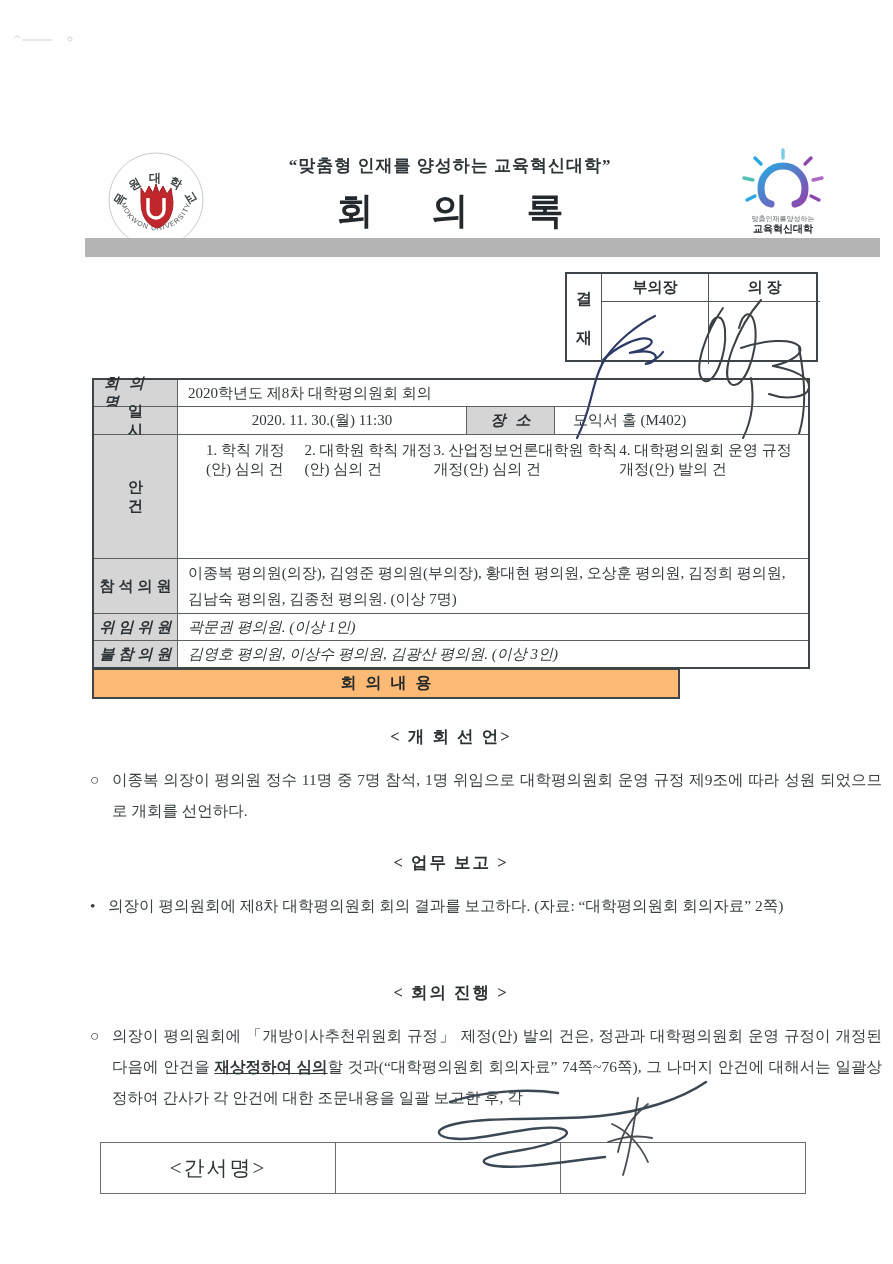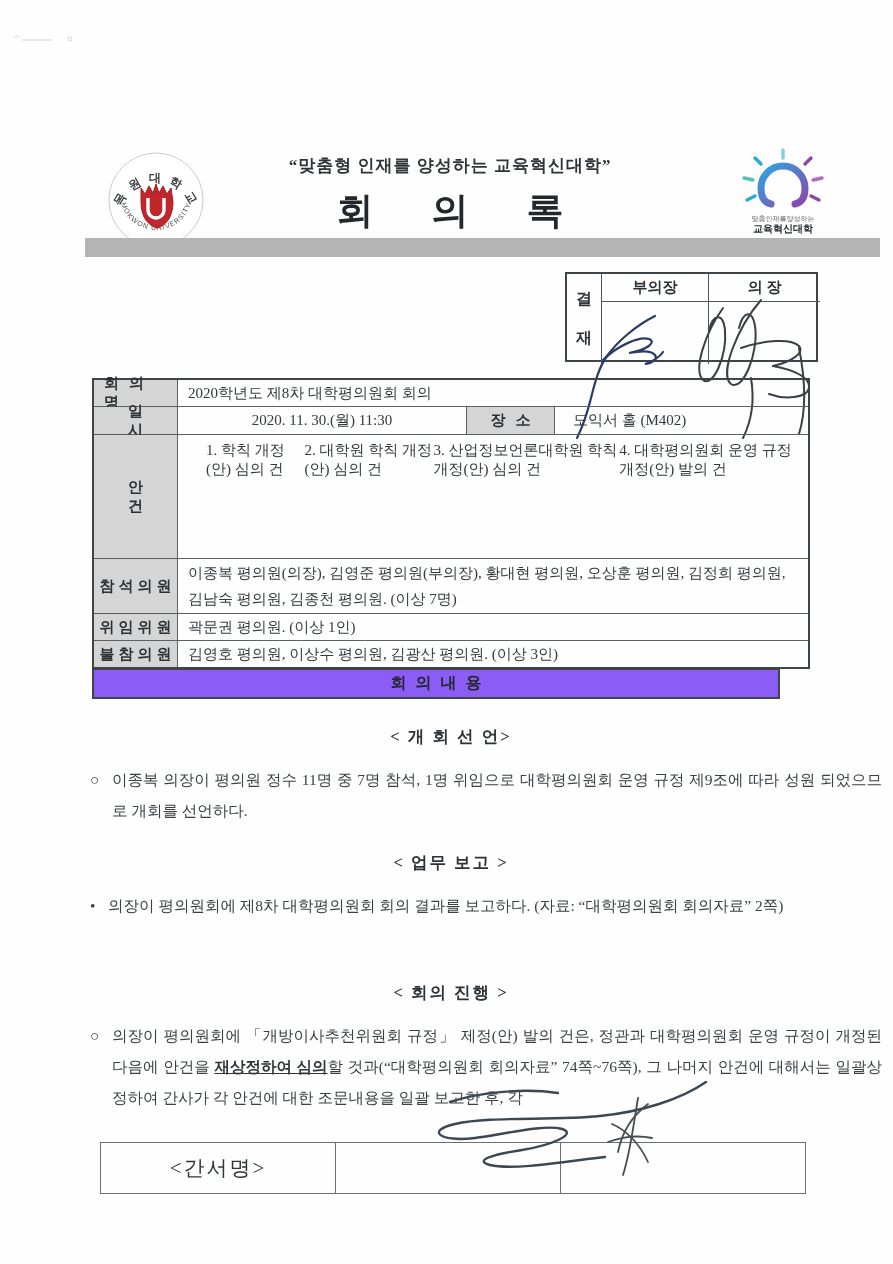--- a/index.html
+++ b/index.html
@@ -35,36 +35,36 @@
   .approval .h1,.approval .h2{border-top:none;}
   .approval .b1,.approval .b2{background:transparent;}
   
   .info-table{left:92px; top:378px; width:718px; border:2px solid #3f4448; box-sizing:border-box;
     font-size:15px; color:#33393c;}
   .row{display:flex; border-top:1px solid #5b6063;}
   .row:first-child{border-top:none;}
   .lbl{width:84px; flex:0 0 84px; background:#d5d5d5; border-right:1px solid #5b6063;
     display:flex; align-items:center; justify-content:center;
     font-weight:bold; color:#2b3134; box-sizing:border-box;}
-  .ls14{letter-spacing:10px; padding-left:10px;}
+  .ls14{letter-spacing:10px; padding-left:10px;font-style:italic;}
   .ls48{letter-spacing:44px; padding-left:44px;}
   .ls6{letter-spacing:4px; padding-left:4px;}
   .val{flex:1; display:flex; align-items:center; padding:2px 10px; box-sizing:border-box;}
   .r-name{height:26px;}
   .r-date{height:27px;}
   .r-date .v1{width:289px; flex:0 0 289px; justify-content:center; border-right:1px solid #5b6063;}
   .r-date .lbl2{width:88px; flex:0 0 88px;}
   .r-date .v2{justify-content:flex-start; padding-left:18px;}
   .r-agenda{height:123px;}
   .r-agenda .val{flex-direction:row; align-items:flex-start; justify-content:space-around; padding:6px 10px 6px 28px;}
   .r-attend{height:54px;}
   .r-attend .val{line-height:26px; align-items:center;}
-  .r-small{height:26px;}
-  
-  .content-bar{left:92px; top:668px; width:688px; height:31px; background:#8b5cf6;
+  .r-small{height:26px;font-style:italic;}
+  
+  .content-bar{left:92px; top:668px; width:588px; height:31px; background:#fdba74;
     border:2px solid #3f4448; box-sizing:border-box;
     display:flex; align-items:center; justify-content:center;
     font-size:16px; font-weight:bold; color:#23282b; letter-spacing:9px; padding-left:9px;}
   .sec-head{left:92px; width:718px; text-align:center; font-size:16.5px; font-weight:bold;
     color:#2c3235; letter-spacing:2px;}
   .para{left:90px; width:792px; font-size:15.5px; line-height:31px; color:#3a4043;
     padding-left:22px; text-indent:-22px; box-sizing:border-box; text-align:justify;}
   .para .bullet{display:inline-block; width:22px; text-indent:0;}
   .em-u{font-weight:bold; text-decoration:underline; color:#303639;}
   

